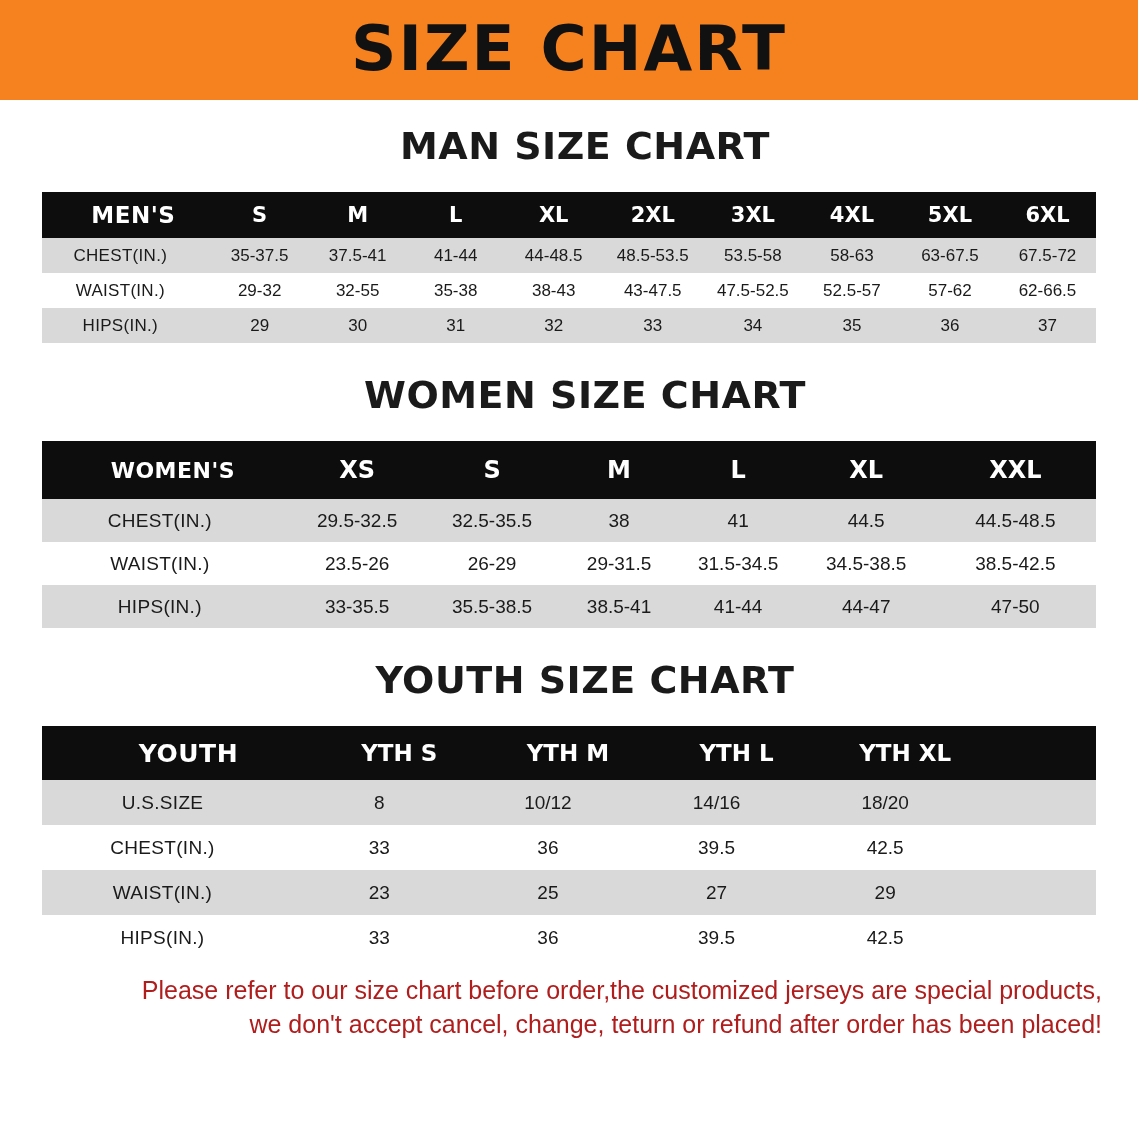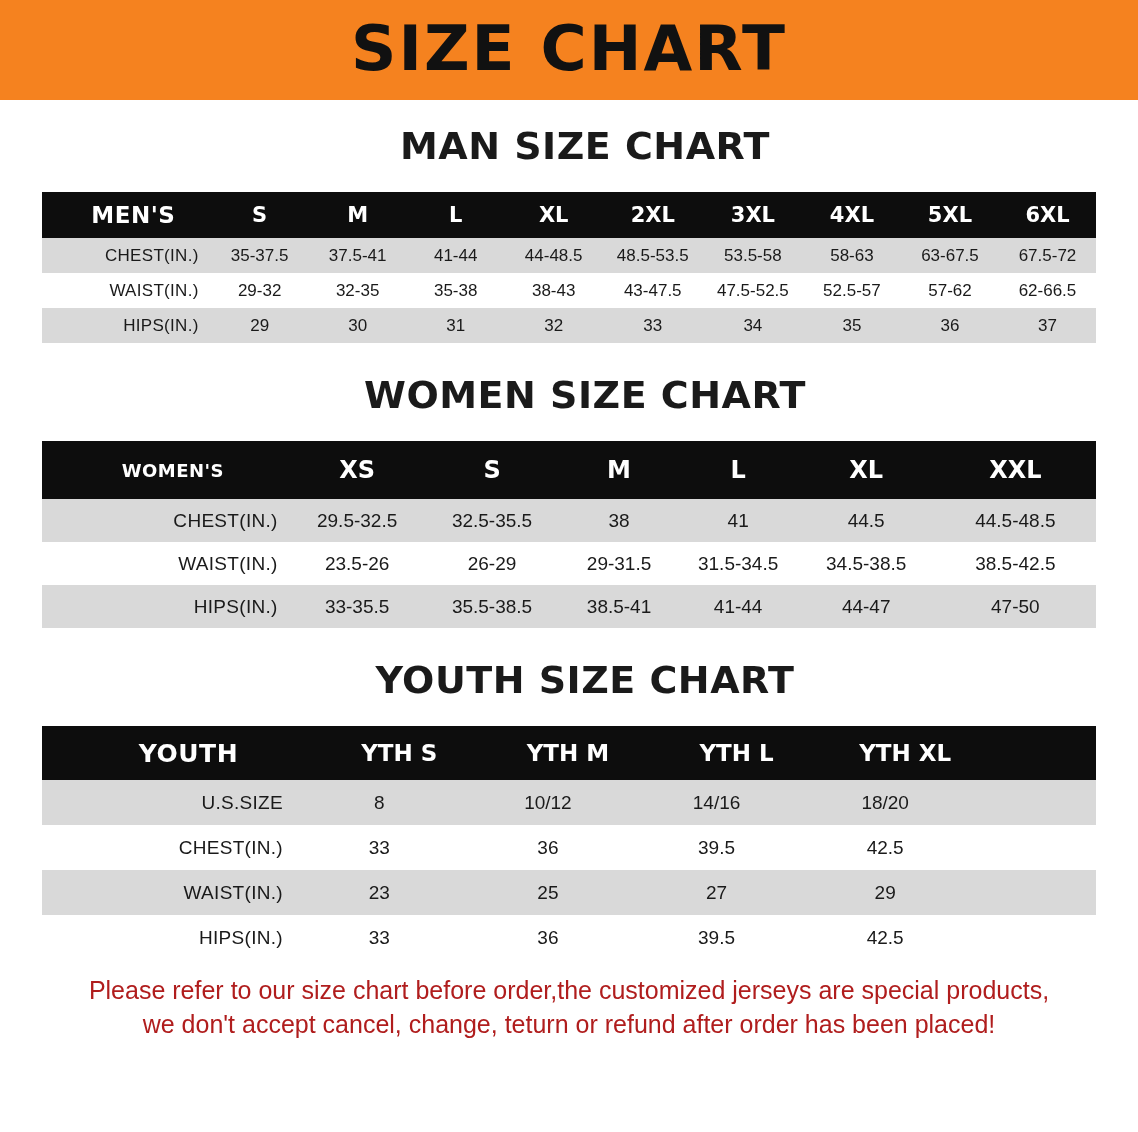--- a/index.html
+++ b/index.html
@@ -86,45 +86,44 @@
 
   .data-row td {
     height: 35px;
     font-size: 17px;
     text-align: center;
     vertical-align: middle;
     color: #1a1a1a;
     font-family: "Liberation Sans", sans-serif;
   }
   .data-row td.label-cell {
-    text-align: right;
     padding-right: 12px;
     letter-spacing: 0.3px;
     margin-top: 27px;
   }
   .row-grey td { background: #d9d9d9; }
   .row-white td { background: #ffffff; }
 
   
   .women .hdr-row td { height: 58px; font-size: 24px; }
-  .women .hdr-row td.label-cell { font-size: 18px; }
+  .women .hdr-row td.label-cell { font-size: 22px; }
   .women .data-row td { height: 43px; font-size: 19px; }
 
   
   .youth .hdr-row td { height: 54px; font-size: 23px; padding-left: 40px; }
   .youth .hdr-row td.label-cell { font-size: 25px; }
   .youth .data-row td { height: 45px; font-size: 19px; }
 
   .note {
     margin: 14px 36px 0 36px;
     color: #b01d1d;
     font-family: "Liberation Sans", sans-serif;
     font-size: 25px;
     line-height: 1.35;
-    text-align: center;
+    text-align: right;
   }
   .sp-24 { height: 24px; }
   .sp-30 { height: 30px; }
 </style>
 </head>
 <body>
 
 <div class="page">
 
   <div class="banner">
@@ -170,21 +169,21 @@
         <td>44-48.5</td>
         <td>48.5-53.5</td>
         <td>53.5-58</td>
         <td>58-63</td>
         <td>63-67.5</td>
         <td>67.5-72</td>
       </tr>
       <tr class="data-row row-white">
         <td class="label-cell">WAIST(IN.)</td>
         <td>29-32</td>
-        <td>32-35</td>
+        <td>32-55</td>
         <td>35-38</td>
         <td>38-43</td>
         <td>43-47.5</td>
         <td>47.5-52.5</td>
         <td>52.5-57</td>
         <td>57-62</td>
         <td>62-66.5</td>
       </tr>
       <tr class="data-row row-grey">
         <td class="label-cell">HIPS(IN.)</td>

